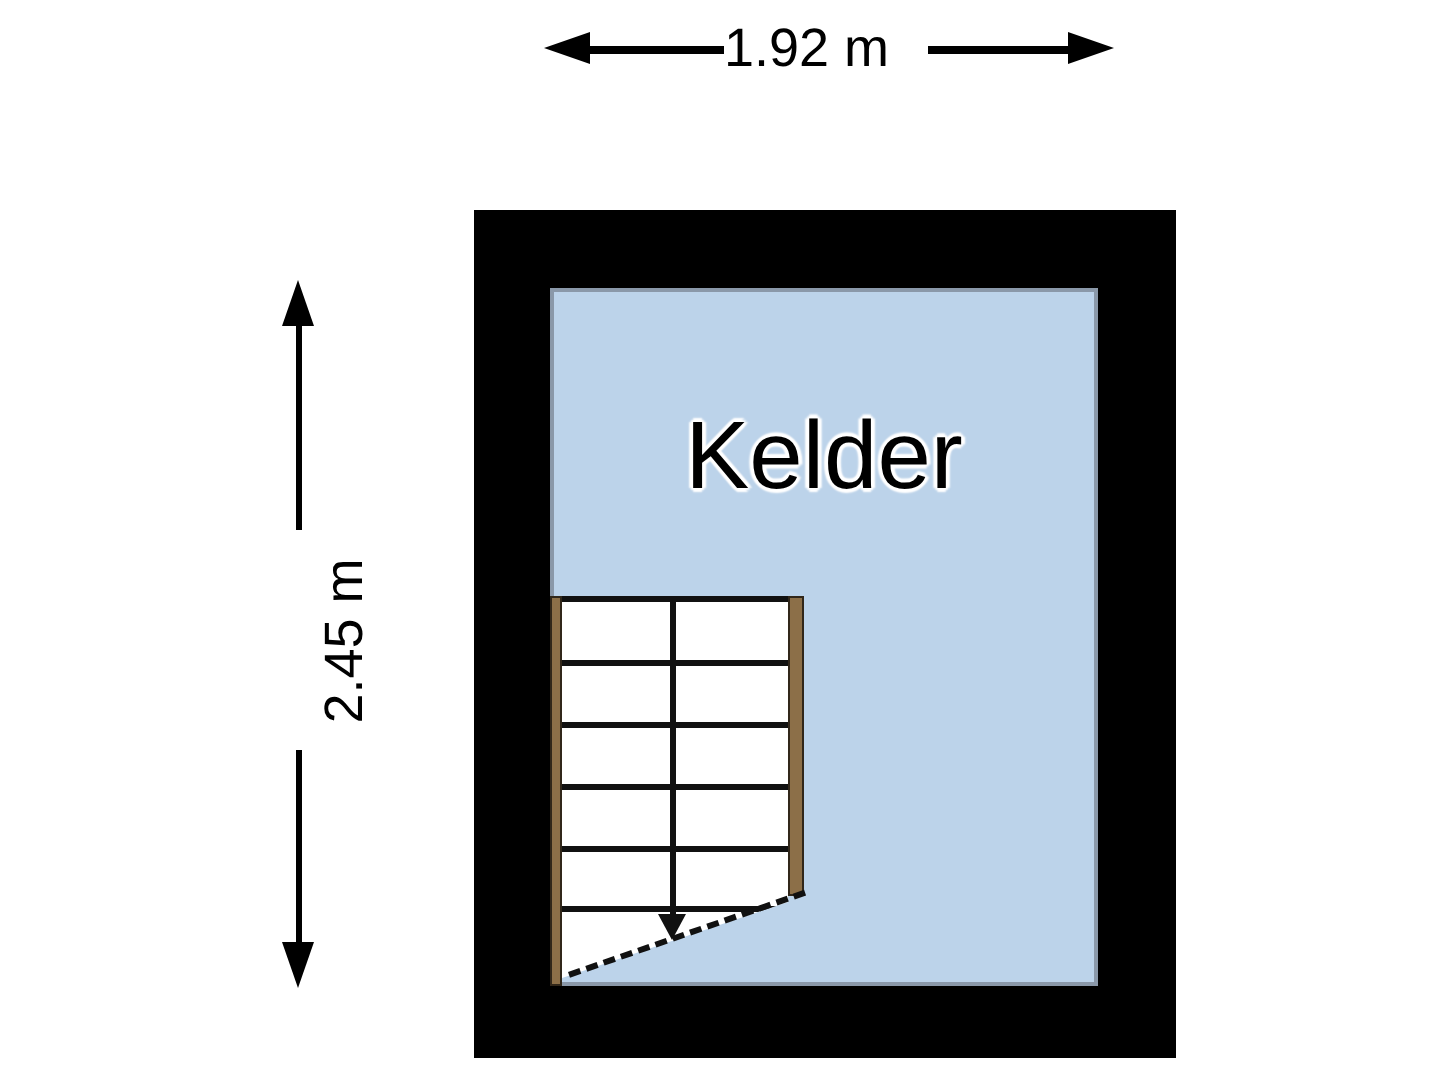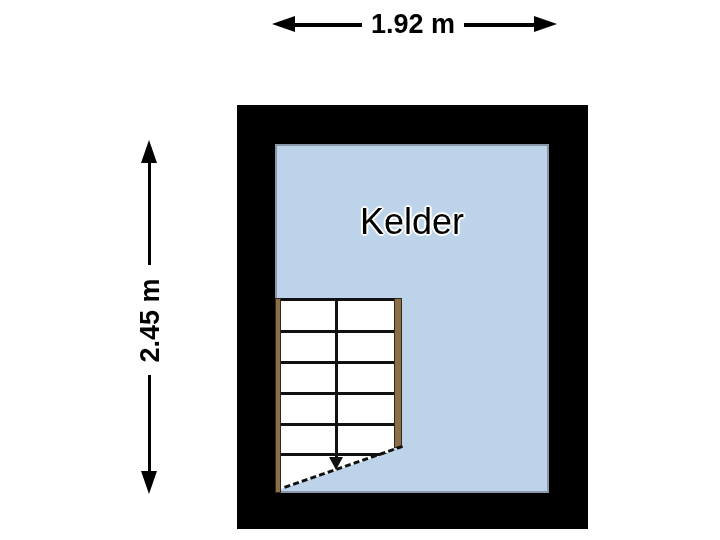--- a/index.html
+++ b/index.html
@@ -18,21 +18,21 @@
   }
   .room {
     position:absolute; left:275px; top:144px; width:274px; height:349px;
     box-sizing:border-box;
     background: var(--floor, #bcd3ea);
     border:2px solid var(--floor-border, #8a98a9);
   }
   .room-label {
     position:absolute; left:275px; top:201px; width:274px;
     text-align:center;
-    font-size:36px; color: var(--label, #000000);
+    font-size:48px; color: var(--label, #000000);
     text-shadow:
       -2px 0 1px #fff, 2px 0 1px #fff, 0 -2px 1px #fff, 0 2px 1px #fff,
       -1px -1px 1px #fff, 1px 1px 1px #fff, 1px -1px 1px #fff, -1px 1px 1px #fff;
   }
 
   
   .stairs { position:absolute; left:275px; top:298px; width:127px; height:195px; }
   .treads {
     position:absolute; left:6px; top:0; width:113px; height:195px;
     background: var(--tread, #ffffff);
@@ -87,22 +87,22 @@
     border-left:23px solid var(--wall, #000000); }
   .arr-up    { left:141px; top:140px;
     border-left:8.5px solid transparent; border-right:8.5px solid transparent;
     border-bottom:23px solid var(--wall, #000000); }
   .arr-down  { left:141px; top:471px;
     border-left:8.5px solid transparent; border-right:8.5px solid transparent;
     border-top:23px solid var(--wall, #000000); }
 
   .dim-box {
     position:absolute; background: var(--dim-box, #ffffff);
-    display:flex; align-items:center; justify-content:center;
-    color: var(--label, #000000); font-size:27px; white-space:nowrap;font-weight:bold;
+    display:flex; align-items:center; 
+    color: var(--label, #000000); font-size:27px; white-space:nowrap;
   }
   .dim-box-h { left:362px; top:9px;  width:102px; height:31px; border-radius:9px; }
   .dim-box-v { left:131px; top:265px; width:38px; height:110px; border-radius:11px; }
   .dim-box-v span { transform: rotate(-90deg); }
 </style>
 </head>
 <body>
 
 <div class="canvas">
 

